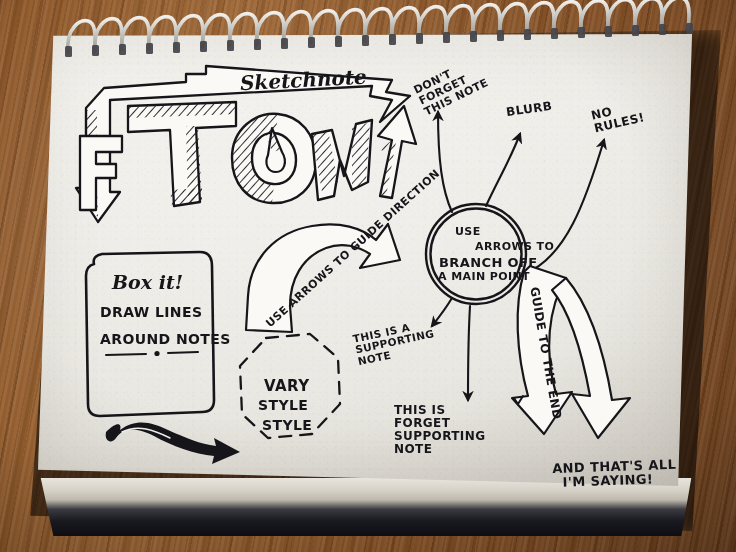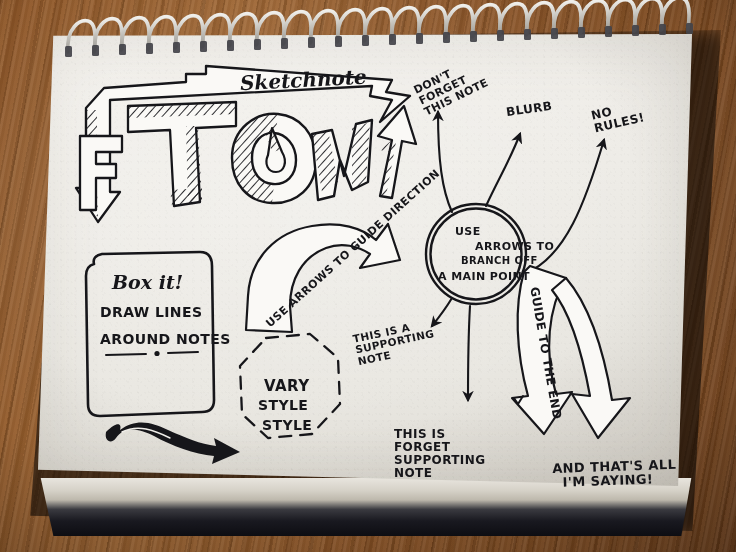--- a/index.html
+++ b/index.html
@@ -277,21 +277,21 @@
   </svg>
 
   <div class="t script" style="left:240px;top:70px;font-size:20px;transform:rotate(-3deg);">Sketchnote</div>
 
   <div class="t script" style="left:112px;top:272px;font-size:19px;">Box it!</div>
   <div class="t marker" style="left:100px;top:305px;font-size:14px;">DRAW LINES</div>
   <div class="t marker" style="left:100px;top:324px;font-size:14px;margin-top:8px;">AROUND NOTES</div>
 
   <div class="t marker" style="left:455px;top:226px;font-size:11px;">USE</div>
   <div class="t marker" style="left:443px;top:241px;font-size:11px;margin-left:32px;">ARROWS TO</div>
-  <div class="t marker" style="left:461px;top:256px;font-size:10px;text-align:right;">BRANCH OFF</div>
+  <div class="t marker" style="left:439px;top:256px;font-size:13px;text-align:right;">BRANCH OFF</div>
   <div class="t marker" style="left:438px;top:271px;font-size:11px;">A MAIN POINT</div>
 
   <div style="position:absolute;left:412px;top:86px;transform:rotate(-26deg);transform-origin:left top;">
     <div class="t marker" style="position:static;font-size:11px;">DON'T</div>
     <div class="t marker" style="position:static;font-size:11px;">FORGET</div>
     <div class="t marker" style="position:static;font-size:11px;">THIS NOTE</div>
   </div>
 
   <div class="t marker" style="left:506px;top:103px;font-size:12px;transform:rotate(-8deg);">BLURB</div>
 
@@ -304,21 +304,21 @@
   <div class="t marker" style="left:258px;top:398px;font-size:14px;">STYLE</div>
   <div class="t marker" style="left:262px;top:418px;font-size:14px;">STYLE</div>
 
   <div style="position:absolute;left:352px;top:334px;transform:rotate(-12deg);transform-origin:left top;">
     <div class="t marker" style="position:static;font-size:10.5px;">THIS IS A</div>
     <div class="t marker" style="position:static;font-size:10.5px;">SUPPORTING</div>
     <div class="t marker" style="position:static;font-size:10.5px;">NOTE</div>
   </div>
 
   <div style="position:absolute;left:394px;top:404px;">
-    <div class="t marker" style="position:static;font-size:12px;margin-top:24px;">THIS IS</div>
+    <div class="t marker" style="position:static;font-size:12px;">THIS IS</div>
     <div class="t marker" style="position:static;font-size:12px;">FORGET</div>
     <div class="t marker" style="position:static;font-size:12px;">SUPPORTING</div>
     <div class="t marker" style="position:static;font-size:12px;">NOTE</div>
   </div>
 
   <div style="position:absolute;left:272px;top:318px;transform:rotate(-42deg);transform-origin:left bottom;">
     <div class="t marker" style="position:static;font-size:11px;">USE ARROWS TO GUIDE DIRECTION</div>
   </div>
 
   <div style="position:absolute;left:540px;top:286px;transform:rotate(80deg);transform-origin:left top;">

